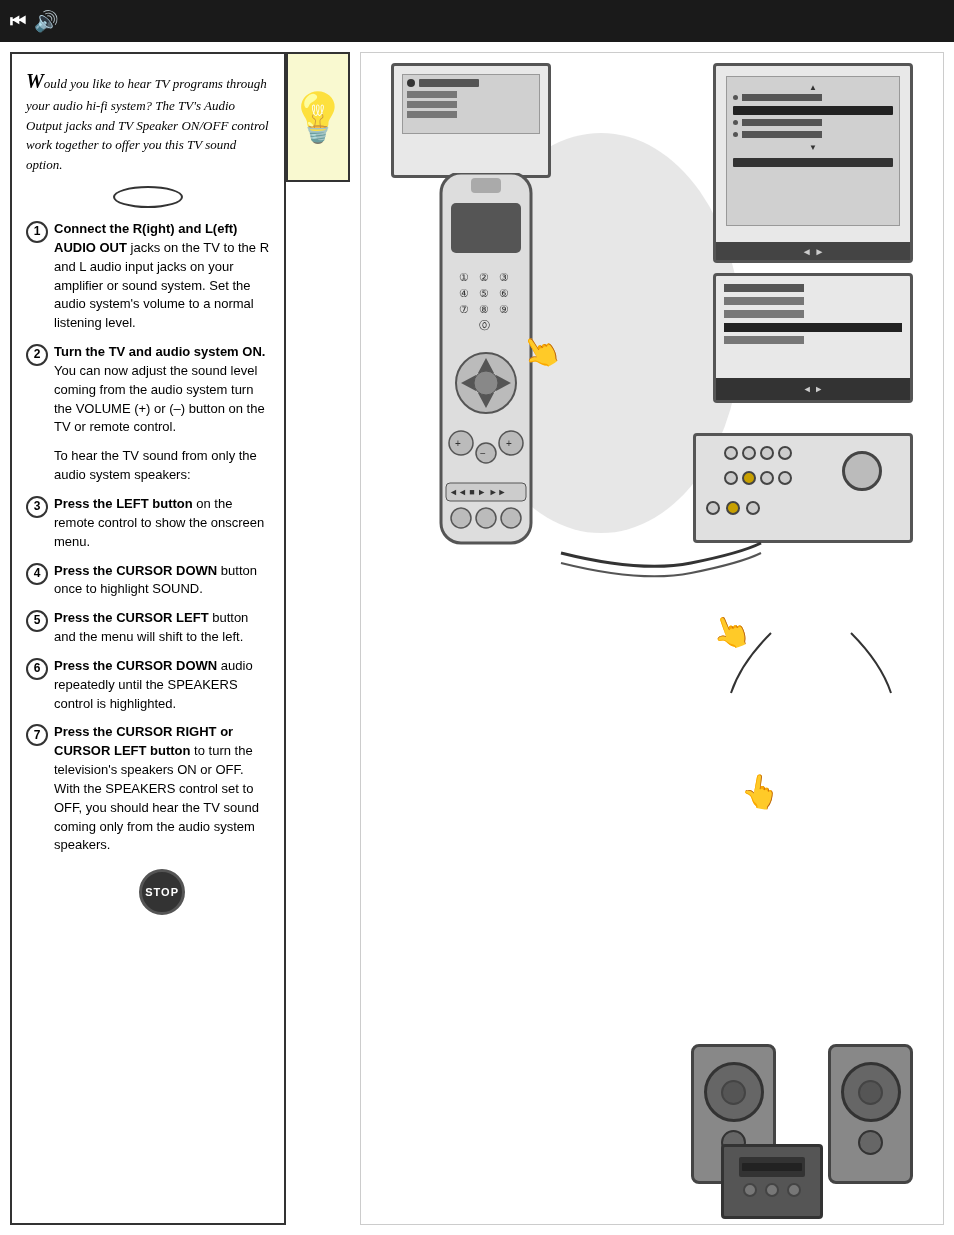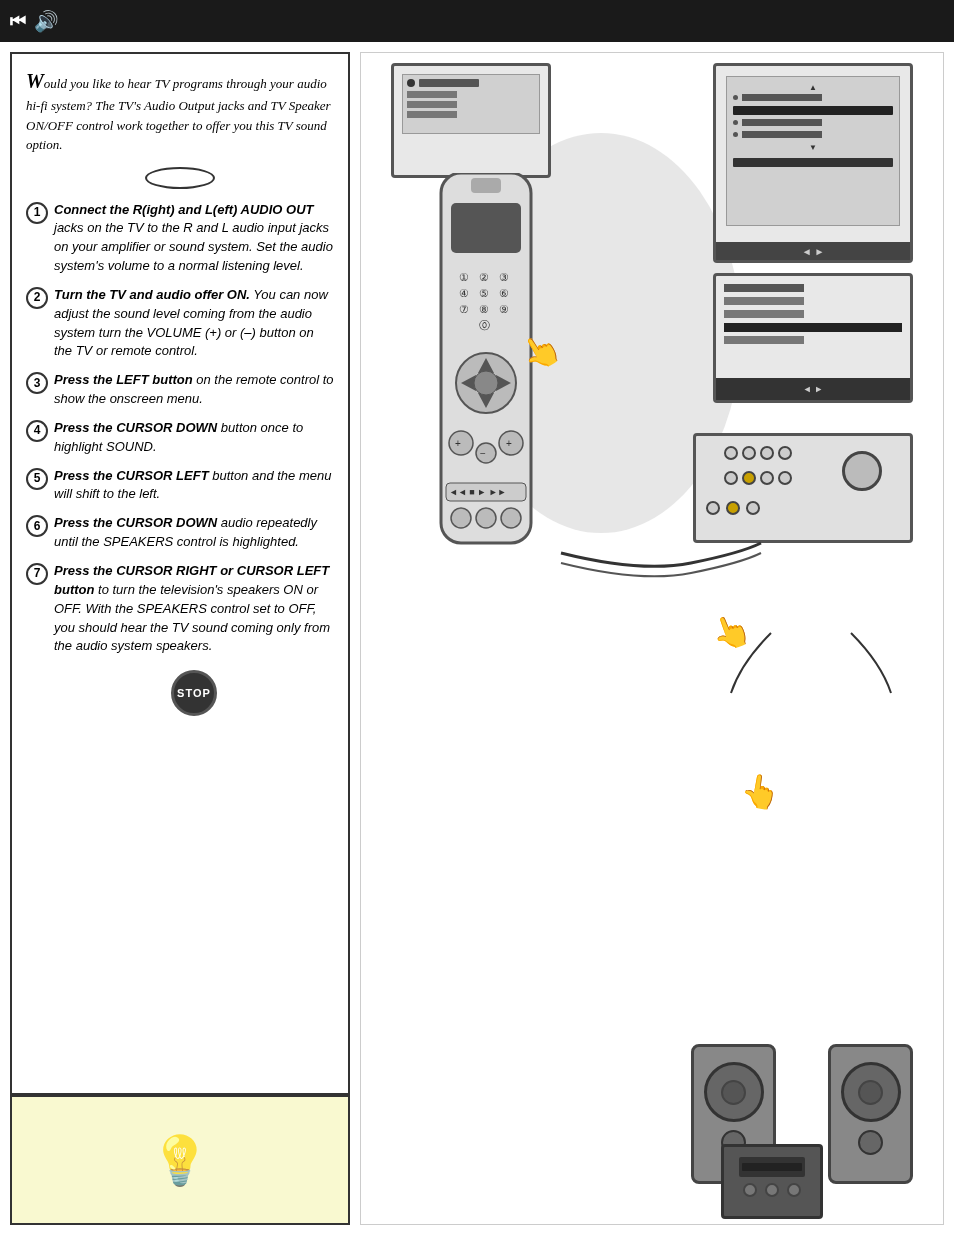--- a/index.html
+++ b/index.html
@@ -35,21 +35,21 @@
       display: flex;
       height: calc(1235px - 42px);
       padding: 10px;
       gap: 10px;
     }
 
     
     .left-panel {
       width: 340px;
       display: flex;
-      flex-direction: column;
+      flex-direction: row;
       gap: 0;
     }
 
     .instruction-box {
       border: 2px solid #333;
       padding: 12px 14px;
       flex: 1;
       position: relative;
     }
 
@@ -91,21 +91,20 @@
       display: flex;
       align-items: center;
       justify-content: center;
       font-weight: bold;
       font-size: 12px;
       flex-shrink: 0;
       margin-top: 1px;
     }
     .step-text {
       flex: 1;
-      font-style: italic;
     }
     .step-text b {
       font-weight: bold;
     }
 
     .plain-text {
       font-size: 13px;
       line-height: 1.45;
       margin-bottom: 10px;
       margin-left: 28px;
@@ -377,24 +376,25 @@
       <div class="step">
         <div class="step-num">1</div>
         <div class="step-text">
           <b>Connect the R(ight) and L(eft) AUDIO OUT</b><span> jacks on the TV to the R and L audio input jacks on your amplifier or sound system.  Set the audio system's volume to a normal listening level.</span>
         </div>
       </div>
 
       <div class="step">
         <div class="step-num">2</div>
         <div class="step-text">
-          <b>Turn the TV and audio offer ON.</b><span> You can now adjust the sound level coming from the audio system turn the VOLUME (+) or (–) button on the TV or remote control.</span>
-        </div>
-      </div>
-
+          <b>Turn the TV and audio system ON.</b><span> You can now adjust the sound level coming from the audio system turn the VOLUME (+) or (–) button on the TV or remote control.</span>
+        </div>
+      </div>
+
+      <p class="plain-text">To hear the TV sound from only the audio system speakers:</p>
 
       <div class="step">
         <div class="step-num">3</div>
         <div class="step-text">
           <b>Press the LEFT button</b><span> on the remote control to show the onscreen menu.</span>
         </div>
       </div>
 
       <div class="step">
         <div class="step-num">4</div>

